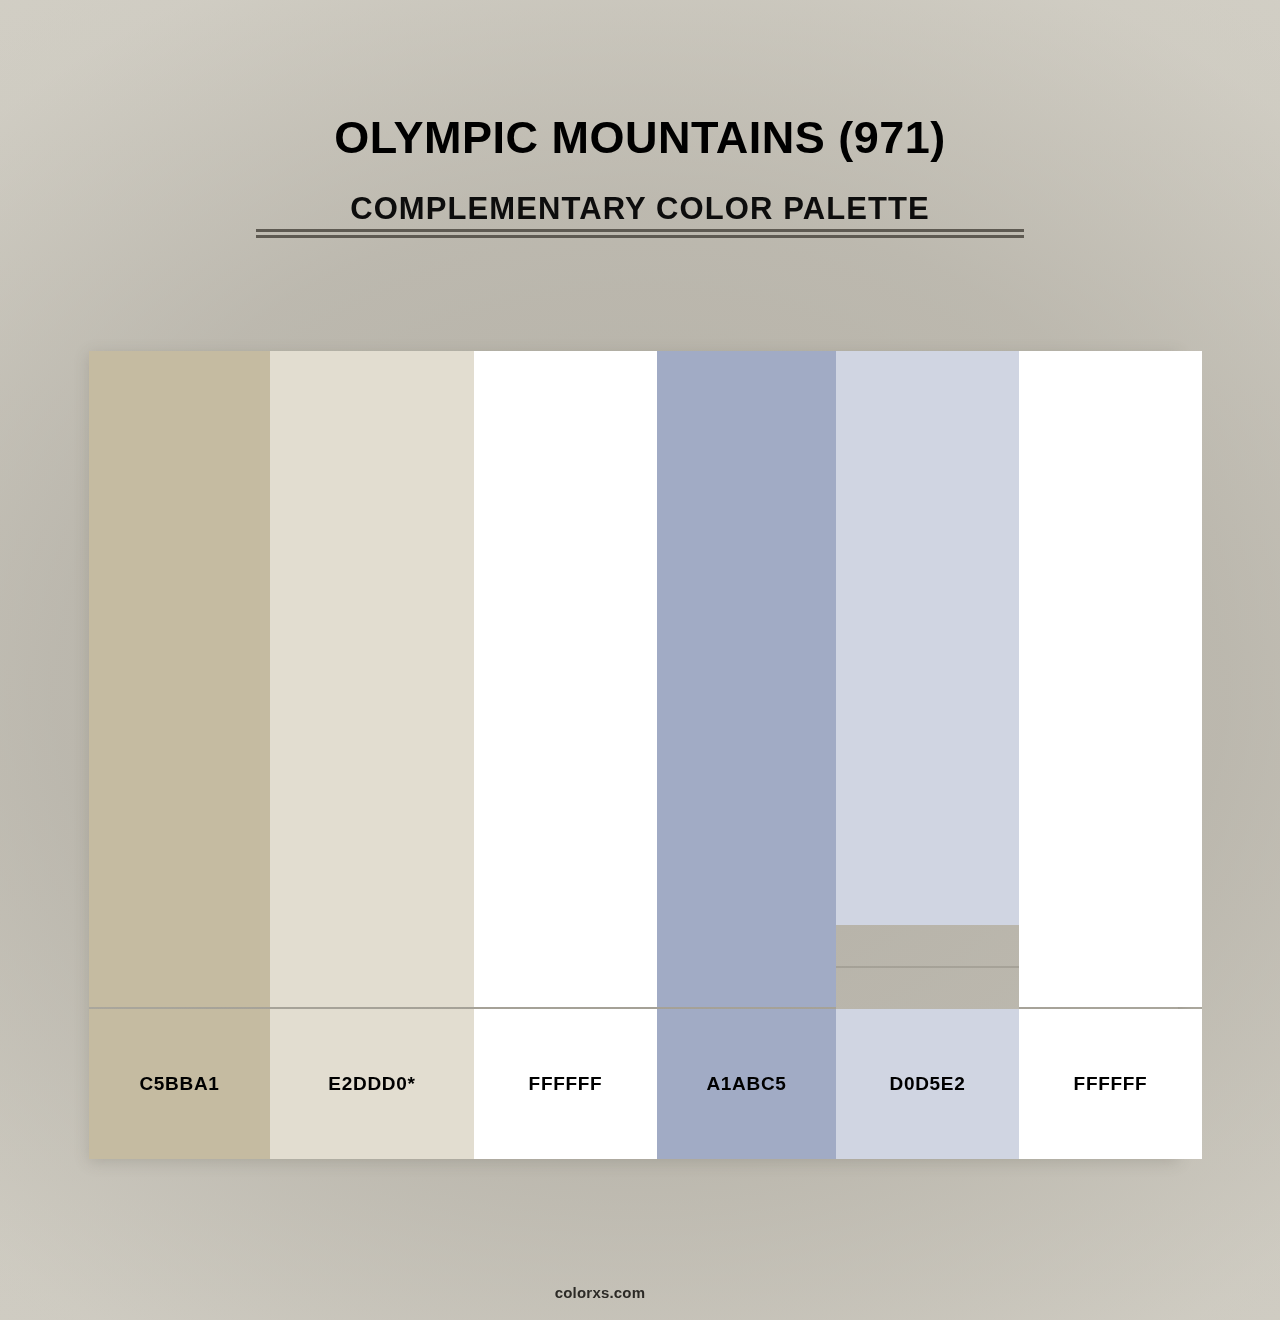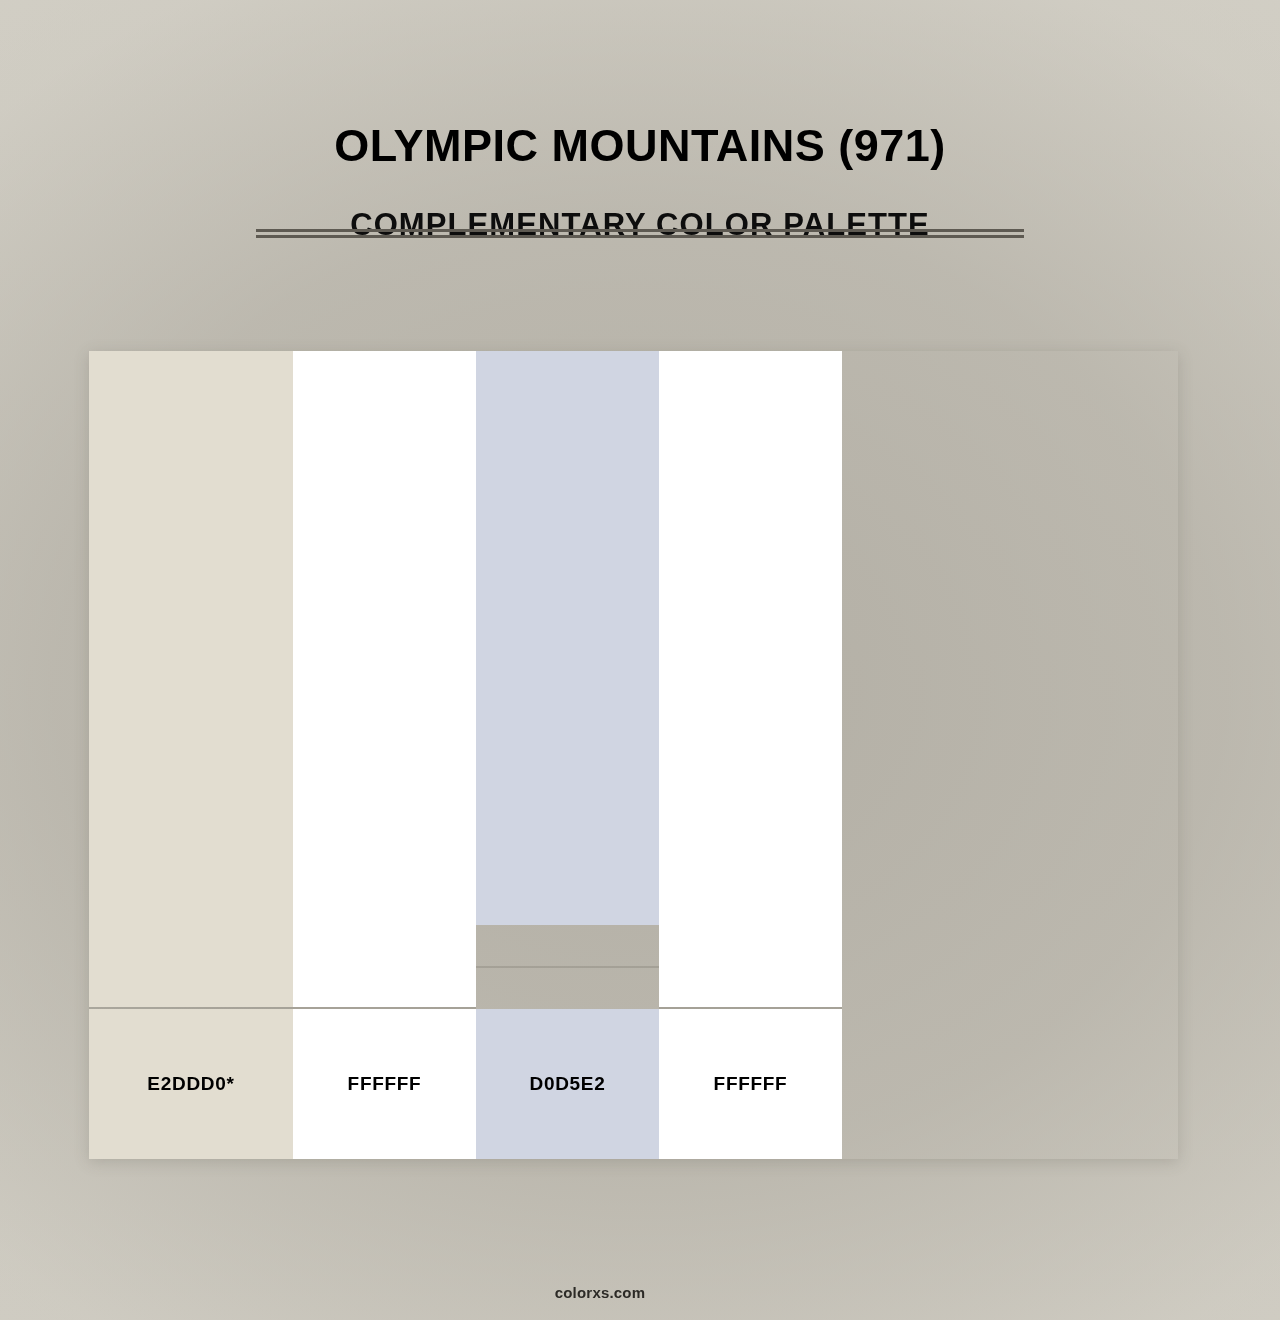--- a/index.html
+++ b/index.html
@@ -31,21 +31,21 @@
 
   
   #header {
     position: absolute;
     left: 0;
     top: 0;
     width: 1280px;
     text-align: center;
   }
   #title {
-    margin: 12px;
+    margin: 4px;
     padding-top: 108px;
     font-size: 45px;
     font-weight: bold;
     letter-spacing: 0.5px;
     color: #000000;
     line-height: 1.16;
     white-space: nowrap;
   }
   #subtitle {
     margin: 0;
@@ -139,32 +139,46 @@
     <h1 id="title">OLYMPIC MOUNTAINS (971)</h1>
     <h2 id="subtitle">COMPLEMENTARY COLOR PALETTE</h2>
   </div>
 
   <div id="rule">
     <div class="rule-line top"></div>
     <div class="rule-line bottom"></div>
   </div>
 
   <div id="palette">
+      <div class="swatch-col" style="width: 181px;">
+        <div class="swatch-fill" style="background: rgb(197, 187, 161);"></div>
+        <div class="swatch-divider"></div>
+        <div class="swatch-label-strip" style="background: rgb(197, 187, 161);">
+          <span class="swatch-label">C5BBA1</span>
+        </div>
+      </div>
       <div class="swatch-col" style="width: 204px;">
         <div class="swatch-fill" style="background: rgb(226, 221, 208);"></div>
         <div class="swatch-divider"></div>
         <div class="swatch-label-strip" style="background: rgb(226, 221, 208);">
           <span class="swatch-label">E2DDD0*</span>
         </div>
       </div>
       <div class="swatch-col" style="width: 183px;">
         <div class="swatch-fill" style="background: rgb(255, 255, 255);"></div>
         <div class="swatch-divider"></div>
         <div class="swatch-label-strip" style="background: rgb(255, 255, 255);">
           <span class="swatch-label">FFFFFF</span>
+        </div>
+      </div>
+      <div class="swatch-col" style="width: 179px;">
+        <div class="swatch-fill" style="background: rgb(161, 171, 197);"></div>
+        <div class="swatch-divider"></div>
+        <div class="swatch-label-strip" style="background: rgb(161, 171, 197);">
+          <span class="swatch-label">A1ABC5</span>
         </div>
       </div>
       <div class="swatch-col" style="width: 183px; gap: 41px;">
         <div class="swatch-fill" style="background: rgb(208, 213, 226);"></div>
         <div class="swatch-divider"></div>
         <div class="swatch-label-strip" style="background: rgb(208, 213, 226);">
           <span class="swatch-label">D0D5E2</span>
         </div>
       </div>
       <div class="swatch-col" style="width: 183px;">

